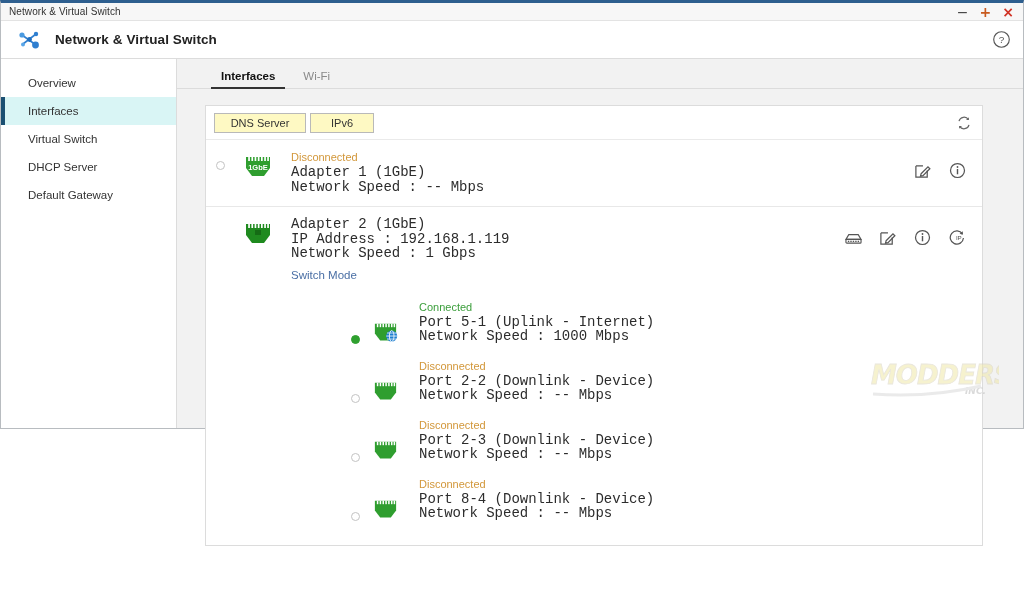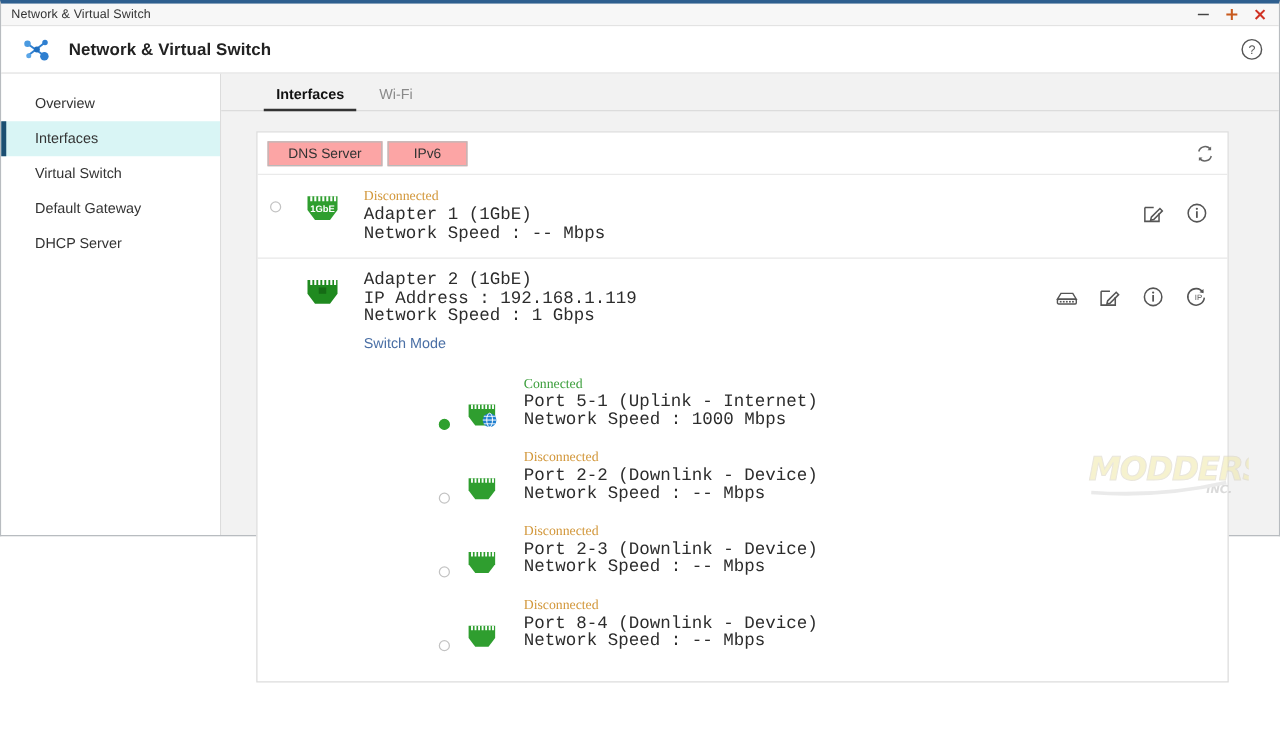--- a/index.html
+++ b/index.html
@@ -141,21 +141,21 @@
     height: 34px;
     display: flex;
     align-items: center;
     padding: 0 10px 0 8px;
     border-bottom: 1px solid #eaeaea;
   }
   .tbtn {
     height: 20px;
     min-width: 92px;
     border: 1px solid #b9b9b9;
-    background: #fca5a5;
+    background: #fef9c3;
     font-size: 11px;
     color: #333;
     display: flex;
     align-items: center;
     justify-content: center;
     cursor: pointer;
     margin-right: 4px;
     font-family: "Liberation Sans", sans-serif;
   }
   .tbtn.narrow { min-width: 64px; }
@@ -193,21 +193,20 @@
 
   .ad-info {
     margin-left: 18px;
     flex: 1 1 auto;
     min-width: 0;
   }
   .status-line {
     font-size: 11px;
     line-height: 14px;
     margin-bottom: 1px;
-    font-family: Liberation Serif, serif;
   }
   .status-line.disc { color: #d2973a; }
   .status-line.conn { color: #3b9e3b; }
   .ad-line {
     font-size: 14px;
     color: #2c2c2c;
     line-height: 14.5px;
     font-family: Liberation Mono, monospace;
   }
   .switch-mode {
@@ -311,22 +310,22 @@
       </svg>
     </span>
   </div>
 
   <div class="body-wrap">
 
     <div class="sidebar">
       <div class="side-item">Overview</div>
       <div class="side-item active">Interfaces</div>
       <div class="side-item">Virtual Switch</div>
+      <div class="side-item">DHCP Server</div>
       <div class="side-item">Default Gateway</div>
-      <div class="side-item">DHCP Server</div>
     </div>
 
     <div class="content">
 
       <div class="tabs">
         <div class="tab active">Interfaces</div>
         <div class="tab">Wi-Fi</div>
       </div>
 
       <div class="panel">

